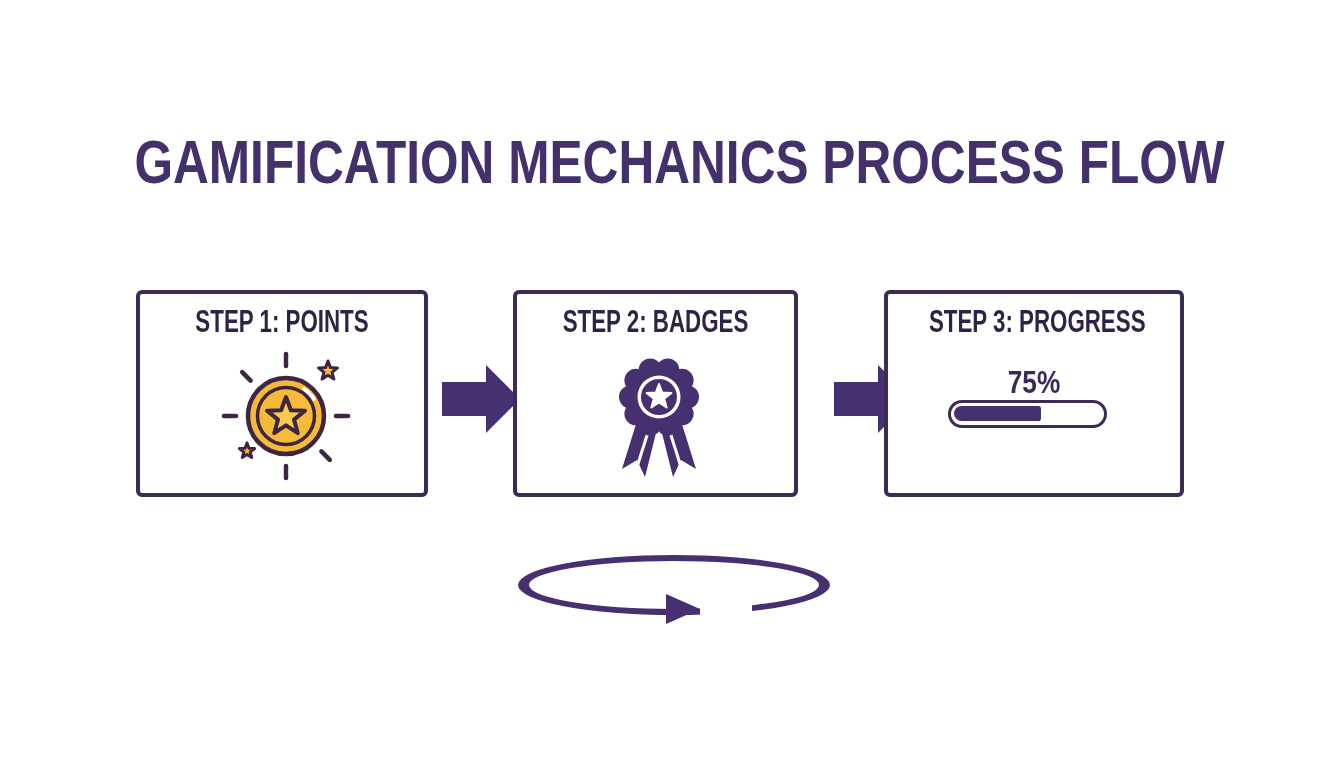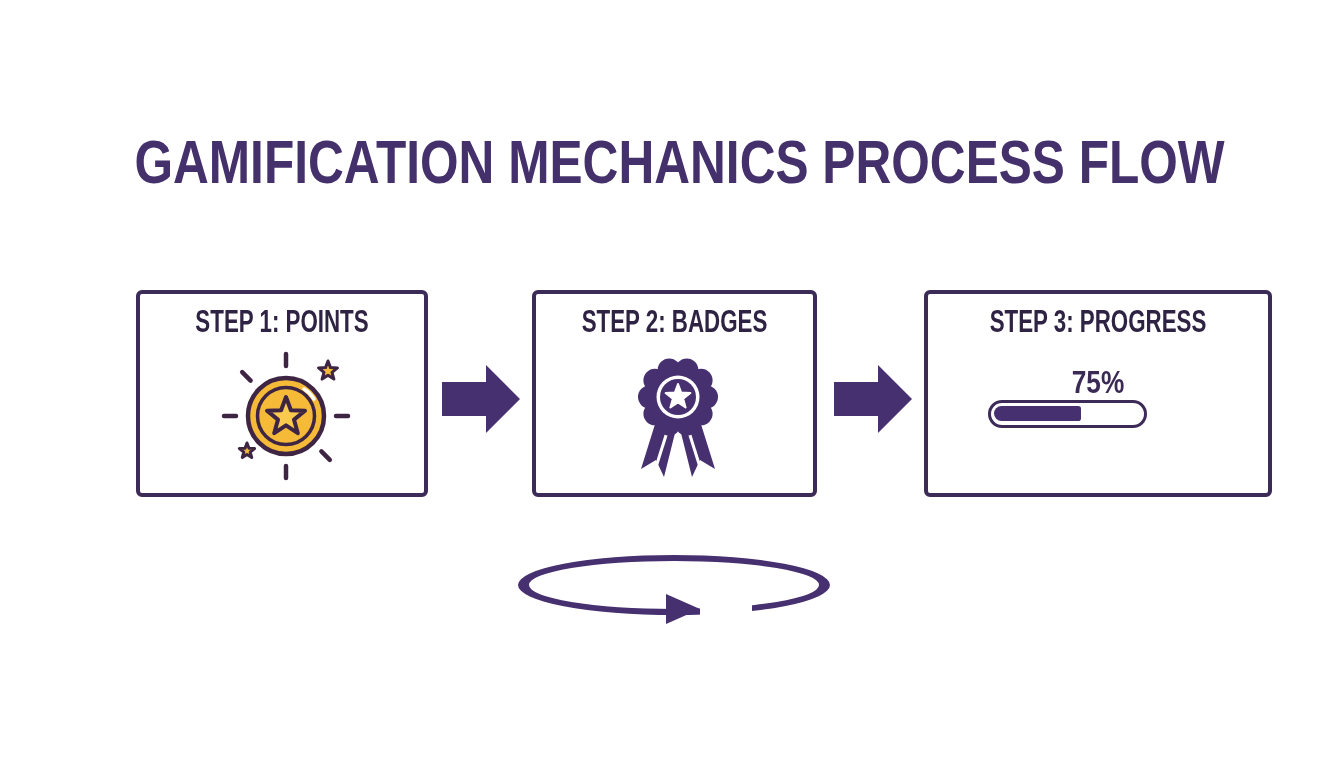--- a/index.html
+++ b/index.html
@@ -10,22 +10,22 @@
   .title{
     position:absolute;top:131px;left:0;width:1344px;text-align:center;
     font-size:62px;line-height:62px;font-weight:bold;color:#44306b;
     transform:scaleX(0.80);transform-origin:50% 50%;white-space:nowrap;
   }
   .step-box{
     position:absolute;top:290px;height:207px;background:#ffffff;
     border:4px solid #3d2b57;border-radius:6px;box-sizing:border-box;
   }
   #box1{left:136px;width:292px;}
-  #box2{left:532px;width:285px;}
-  #box3{left:924px;width:348px;}
+  #box2{left:513px;width:285px;}
+  #box3{left:884px;width:300px;}
   .step-label{
     position:absolute;top:11px;left:0;width:100%;text-align:center;
     font-size:31px;line-height:34px;font-weight:bold;color:#2f2343;
     transform:scaleX(0.72);transform-origin:50% 50%;white-space:nowrap;
   }
   .icon-wrap{position:absolute;}
   #coin-wrap{left:71px;top:47px;width:150px;height:150px;}
   #badge-wrap{left:82px;top:63px;width:120px;height:128px;}
   .arrow{position:absolute;top:365px;width:78px;height:68px;}
   #arrow1{left:442px;}

